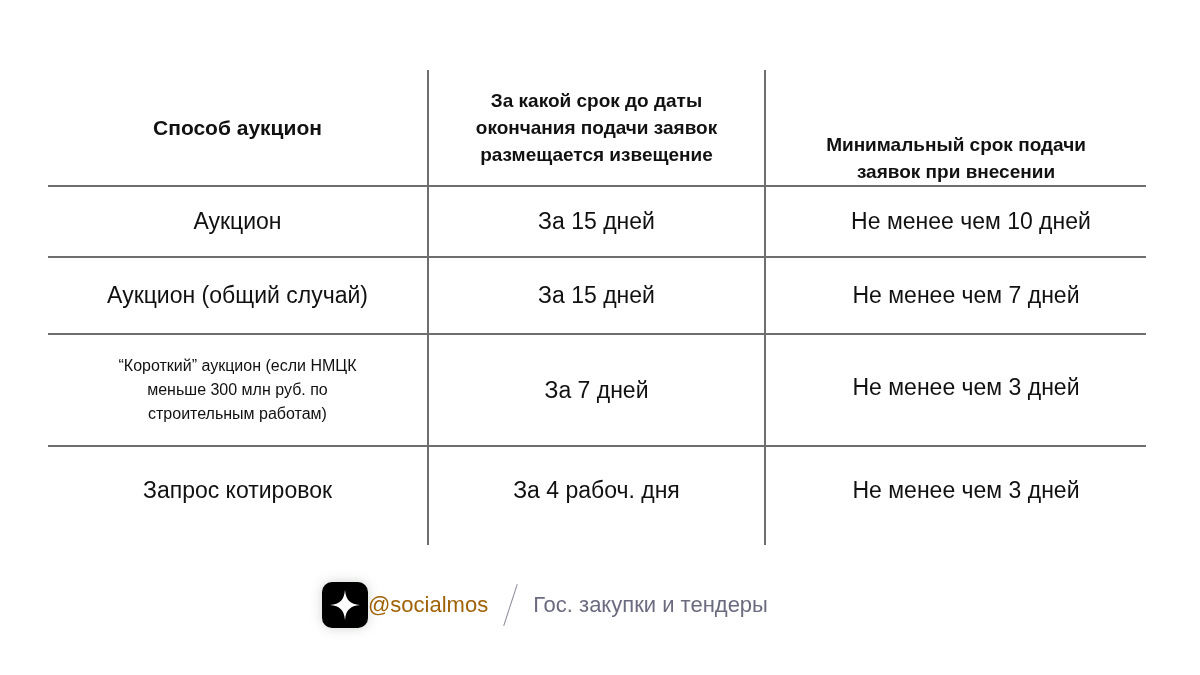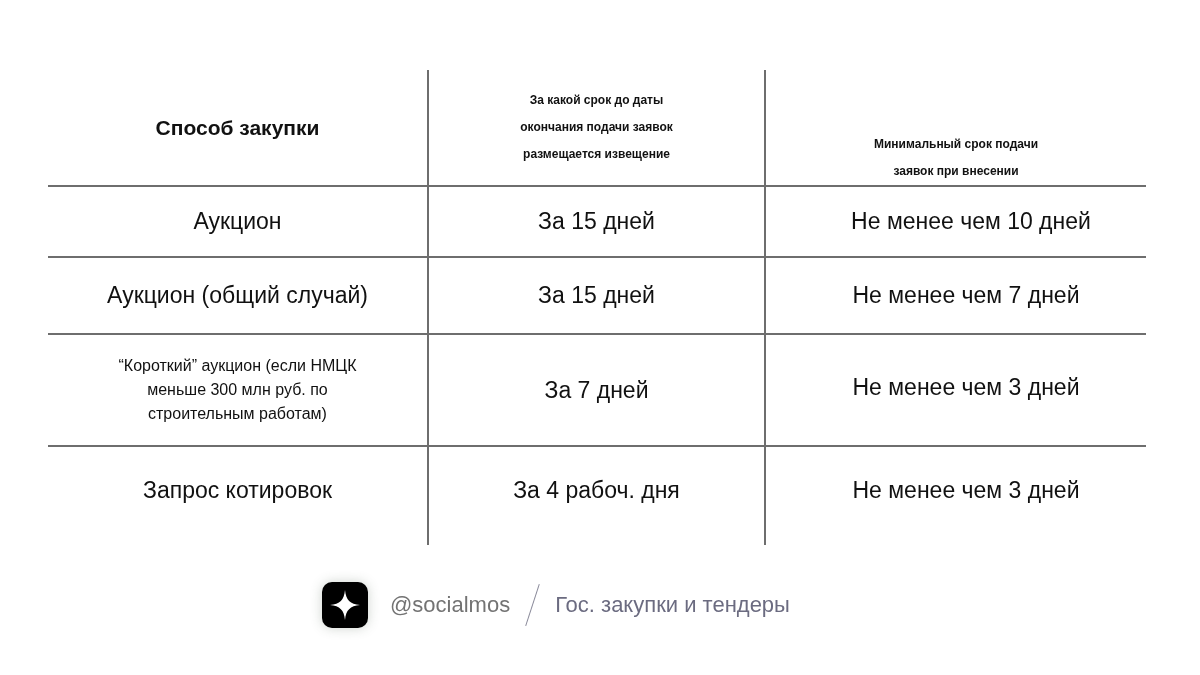--- a/index.html
+++ b/index.html
@@ -1,43 +1,43 @@
 <!DOCTYPE html>
 <html><head>
   <meta charset="utf-8">
   <style>
     html, body { margin:0; padding:0; }
     body { width:1200px; height:675px; background:#ffffff; position:relative; overflow:hidden;
       font-family:"Liberation Sans", sans-serif; color:#111; }
     .hline { position:absolute; left:48px; width:1098px; height:2px; background:#6e6e6e; }
     .vline { position:absolute; top:70px; width:2px; height:475px; background:#6e6e6e; }
     .cell { position:absolute; display:flex; align-items:center; justify-content:center; text-align:center; }
-    .hdr { font-weight:bold; font-size:12px; line-height:27px; }
+    .hdr { font-weight:bold; font-size:19px; line-height:27px; }
     .hdr.big { font-size:21px; }
     .val { font-size:23px; }
     .small { font-size:16px; line-height:24px; }
     .footer { position:absolute; top:580px; left:322px; height:50px; display:flex; align-items:center; }
     .logo { width:46px; height:46px; background:#000; border-radius:10px; display:flex; align-items:center; justify-content:center;
       box-shadow:0 0 12px rgba(60,80,60,0.25); }
-    .handle { margin-left:22px; font-size:22px; color:#737373; }
+    .handle { font-size:22px; color:#a16207; }
     .sep { margin:0 22px; width:1px; height:44px; background:#8a8a9a; transform:rotate(18deg); }
     .topic { font-size:22px; color:#6b6b80; }
   </style>
 </head>
 <body>
 
 <div class="hline" style="top:185px;"></div>
 <div class="hline" style="top:256px;"></div>
 <div class="hline" style="top:333px;"></div>
 <div class="hline" style="top:445px;"></div>
 <div class="vline" style="left:427px;"></div>
 <div class="vline" style="left:764px;"></div>
 
 <div class="cell hdr big" style="left:48px;top:70px;width:379px;height:115px;">
-  <span>Способ закупки</span>
+  <span>Способ аукцион</span>
 </div>
 <div class="cell hdr" style="left:429px;top:70px;width:335px;height:115px;">
   <div>
     <div>За какой срок до даты</div>
     <div>окончания подачи заявок</div>
     <div>размещается извещение</div>
   </div>
 </div>
 <div class="cell hdr" style="left:766px;top:70px;width:380px;height:115px;align-items:flex-end;">
   <div>

